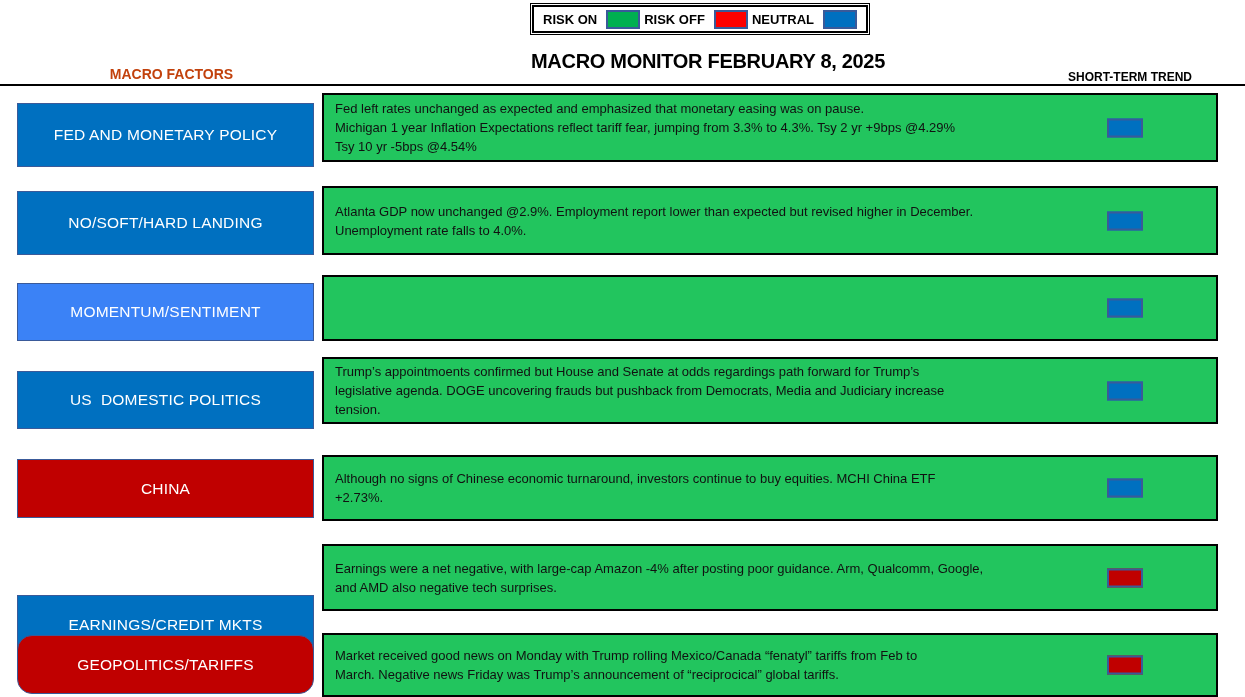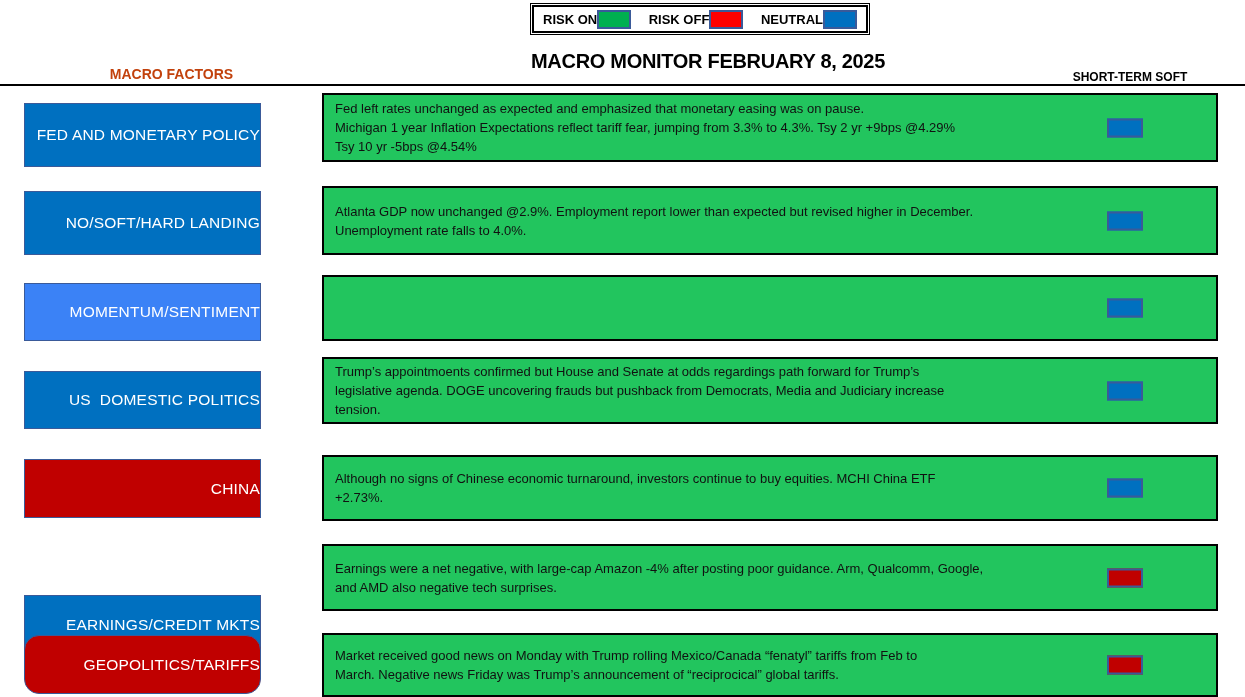--- a/index.html
+++ b/index.html
@@ -3,36 +3,36 @@
 <meta charset="utf-8">
 <style>
   html,body { margin:0; padding:0; background:#fff; font-family:"Liberation Sans", sans-serif; }
   .page { position:relative; width:1245px; height:697px; background:#ffffff; overflow:hidden; }
 
   
   .legend-outer { position:absolute; left:530px; top:3px; width:340px; height:32px;
                   border:1px solid #000; box-sizing:border-box; padding:1px; background:#fff; }
   .legend { width:100%; height:100%; border:2px solid #000; box-sizing:border-box;
             display:flex; align-items:center; justify-content:space-between; padding:0 9px; }
-  .legend-item { display:flex; align-items:center; }
+  .legend-item { display:flex; align-items:center; gap:9px; }
   .legend-label { font-size:13px; font-weight:bold; color:#000; white-space:pre; }
   .swatch { width:34px; height:19px; border:2px solid #3A5A99; box-sizing:border-box; }
 
   
   .title { position:absolute; left:510px; top:50px; width:396px; text-align:center;
            font-size:20px; font-weight:bold; color:#000; letter-spacing:-0.3px; white-space:nowrap; }
   .factors-title { position:absolute; left:35px; top:66px; width:273px; text-align:center;
                    font-size:14px; font-weight:bold; color:#c2410c; }
   .trend-title { position:absolute; left:1040px; top:70px; width:180px; text-align:center;
                  font-size:12px; font-weight:bold; color:#000; }
   .header-rule { position:absolute; left:0; top:84px; width:1245px; height:0; border-top:2px solid #000; }
 
   
-  .factor-box { position:absolute; left:24px; width:237px; border:1.5px solid #3A5A99; box-sizing:border-box;
-                display:flex; align-items:center; justify-content:flex-end; }
+  .factor-box { position:absolute; left:17px; width:297px; border:1.5px solid #3A5A99; box-sizing:border-box;
+                display:flex; align-items:center; justify-content:center; }
   .factor-label { color:#ffffff; font-size:15.5px; letter-spacing:0.2px; white-space:pre; }
   .text-box { position:absolute; left:322px; width:896px; background:#22c55e; border:2px solid #000;
               box-sizing:border-box; display:flex; align-items:center; }
   .commentary { font-size:13px; line-height:19px; color:#111; white-space:pre-line;
                 padding-left:11px; max-width:778px; }
   .trend-swatch { position:absolute; left:783px; top:50%; transform:translateY(-50%);
                   width:36px; height:19px; border:2px solid #3A5A99; box-sizing:border-box; }
 </style>
 </head>
 <body>
@@ -51,21 +51,21 @@
       </div>
       <div class="legend-item">
         <span class="legend-label">NEUTRAL</span>
         <span class="swatch" style="background-color: rgb(0, 112, 192);"></span>
       </div>
     </div>
   </div>
 
   <div class="title">MACRO MONITOR FEBRUARY 8, 2025</div>
   <div class="factors-title">MACRO FACTORS</div>
-  <div class="trend-title">SHORT-TERM SOFT</div>
+  <div class="trend-title">SHORT-TERM TREND</div>
   <div class="header-rule"></div>
 
   <div class="factor-box" style="top: 103px; height: 64px; background-color: rgb(0, 112, 192);">
     <span class="factor-label">FED AND MONETARY POLICY</span>
   </div>
   <div class="text-box" style="top:93px;height:69px">
     <div class="commentary">Fed left rates unchanged as expected and emphasized that monetary easing was on pause.
 Michigan 1 year Inflation Expectations reflect tariff fear, jumping from 3.3% to 4.3%. Tsy 2 yr +9bps @4.29%
 Tsy 10 yr -5bps @4.54%</div>
     <div class="trend-swatch" style="background-color: rgb(0, 112, 192);"></div>

